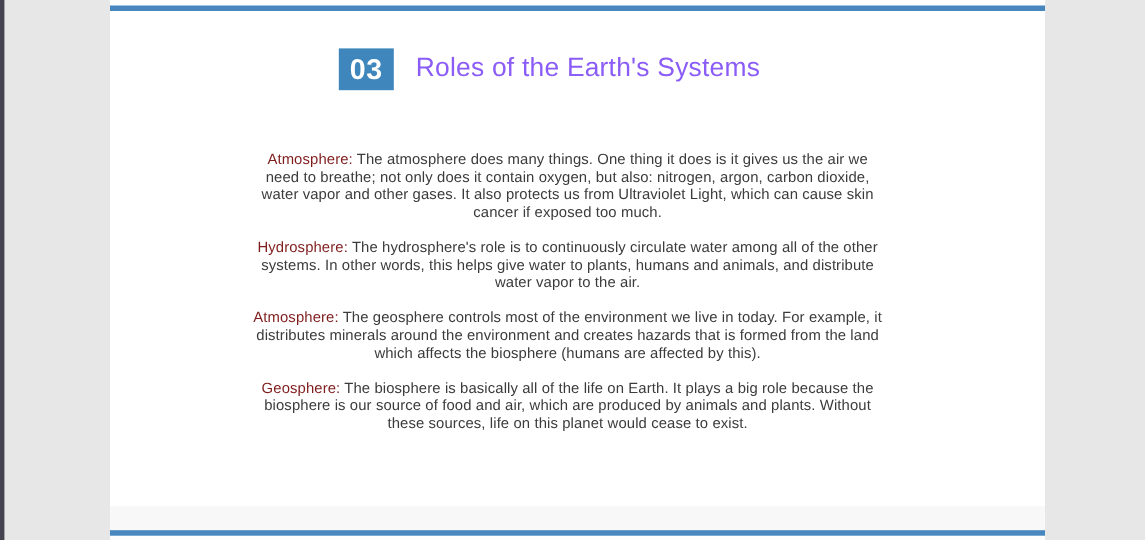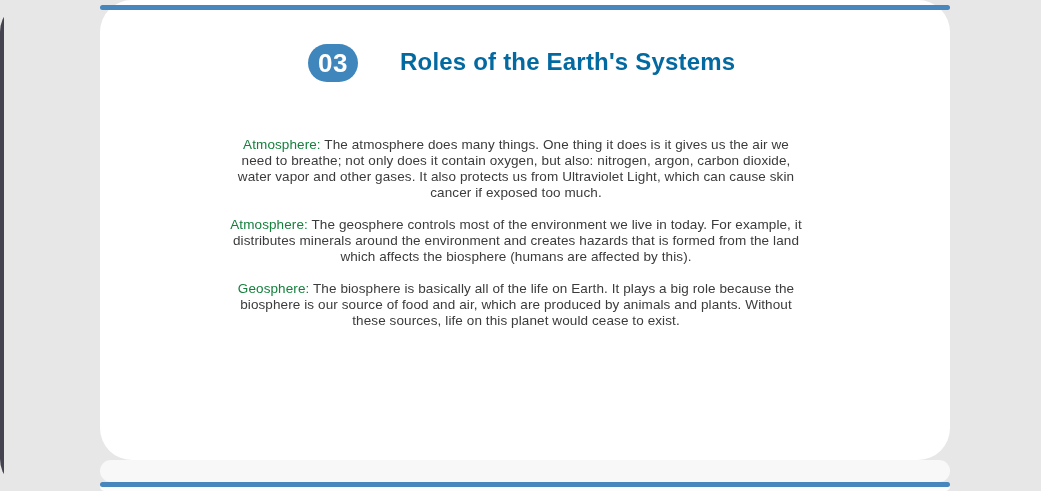--- a/index.html
+++ b/index.html
@@ -1,15 +1,15 @@
 <!DOCTYPE html>
 <html><head>
 <meta charset="utf-8">
 <style>
-  * { margin: 0; padding: 0; box-sizing: border-box; border-radius: 32px; }
+  * { margin: 0; padding: 0; box-sizing: border-box; }
   html, body {
     width: 1041px; height: 491px;
     overflow: hidden;
     background: #e7e7e7;
     font-family: "Liberation Sans", sans-serif;
   }
   .viewer { position: relative; width: 1041px; height: 491px; }
 
   .left-edge {
     position: absolute; left: 0; top: 0;
@@ -32,39 +32,39 @@
   .badge {
     position: absolute; left: 0; top: 0;
     width: 50px; height: 38px;
     background: #3e86bb;
     color: #ffffff;
     font-size: 26px; font-weight: 700;
     text-align: center; line-height: 38px;
     letter-spacing: 0.5px;
   }
   .title {
-    position: absolute; left: 92px; top: 4px;
+    position: absolute; left: 70px; top: 4px;
     white-space: nowrap;
-    color: #0369a1;
-    font-size: 24px; font-weight: 700;
+    color: #8b5cf6;
+    font-size: 24px; font-weight: 400;
     letter-spacing: 0.2px;
   }
 
   .content {
     position: absolute; left: 128px; top: 137px;
     width: 576px;
     text-align: center;
   }
   .section {
     font-size: 13.5px; line-height: 16px;
     color: #3b3b3b;
     margin-bottom: 16px;
     letter-spacing: 0.1px;
   }
-  .section .label { color: #15803d; text-align: right; }
+  .section .label { color: #7f1d1d; text-align: right; }
 
   .page-gap {
     position: absolute; left: 100px; top: 460px;
     width: 850px; height: 22px;
     background: #f8f8f8;
   }
   .next-page {
     position: absolute; left: 100px; top: 482px;
     width: 850px; height: 9px;
     background: #fdfdfd;
@@ -86,20 +86,21 @@
     <div class="page-top-rule"></div>
 
     <div class="header">
       <div class="badge">03</div>
       <div class="title">Roles of the Earth's Systems</div>
     </div>
 
     <div class="content">
       <p class="section"><span class="label">Atmosphere:</span> <span>The atmosphere does many things. One thing it does is it gives us the air we need to breathe; not only does it contain oxygen, but also: nitrogen, argon, carbon dioxide, water vapor and other gases. It also protects us from Ultraviolet Light, which can cause skin cancer if exposed too much.</span></p>
 
+      <p class="section"><span class="label">Hydrosphere:</span> <span>The hydrosphere's role is to continuously circulate water among all of the other systems. In other words, this helps give water to plants, humans and animals, and distribute water vapor to the air.</span></p>
 
       <p class="section"><span class="label">Atmosphere:</span> <span>The geosphere controls most of the environment we live in today. For example, it distributes minerals around the environment and creates hazards that is formed from the land which affects the biosphere (humans are affected by this).</span></p>
 
       <p class="section"><span class="label">Geosphere:</span> <span>The biosphere is basically all of the life on Earth. It plays a big role because the biosphere is our source of food and air, which are produced by animals and plants. Without these sources, life on this planet would cease to exist.</span></p>
     </div>
   </div>
 
   <div class="page-gap"></div>
 
   <div class="next-page">

